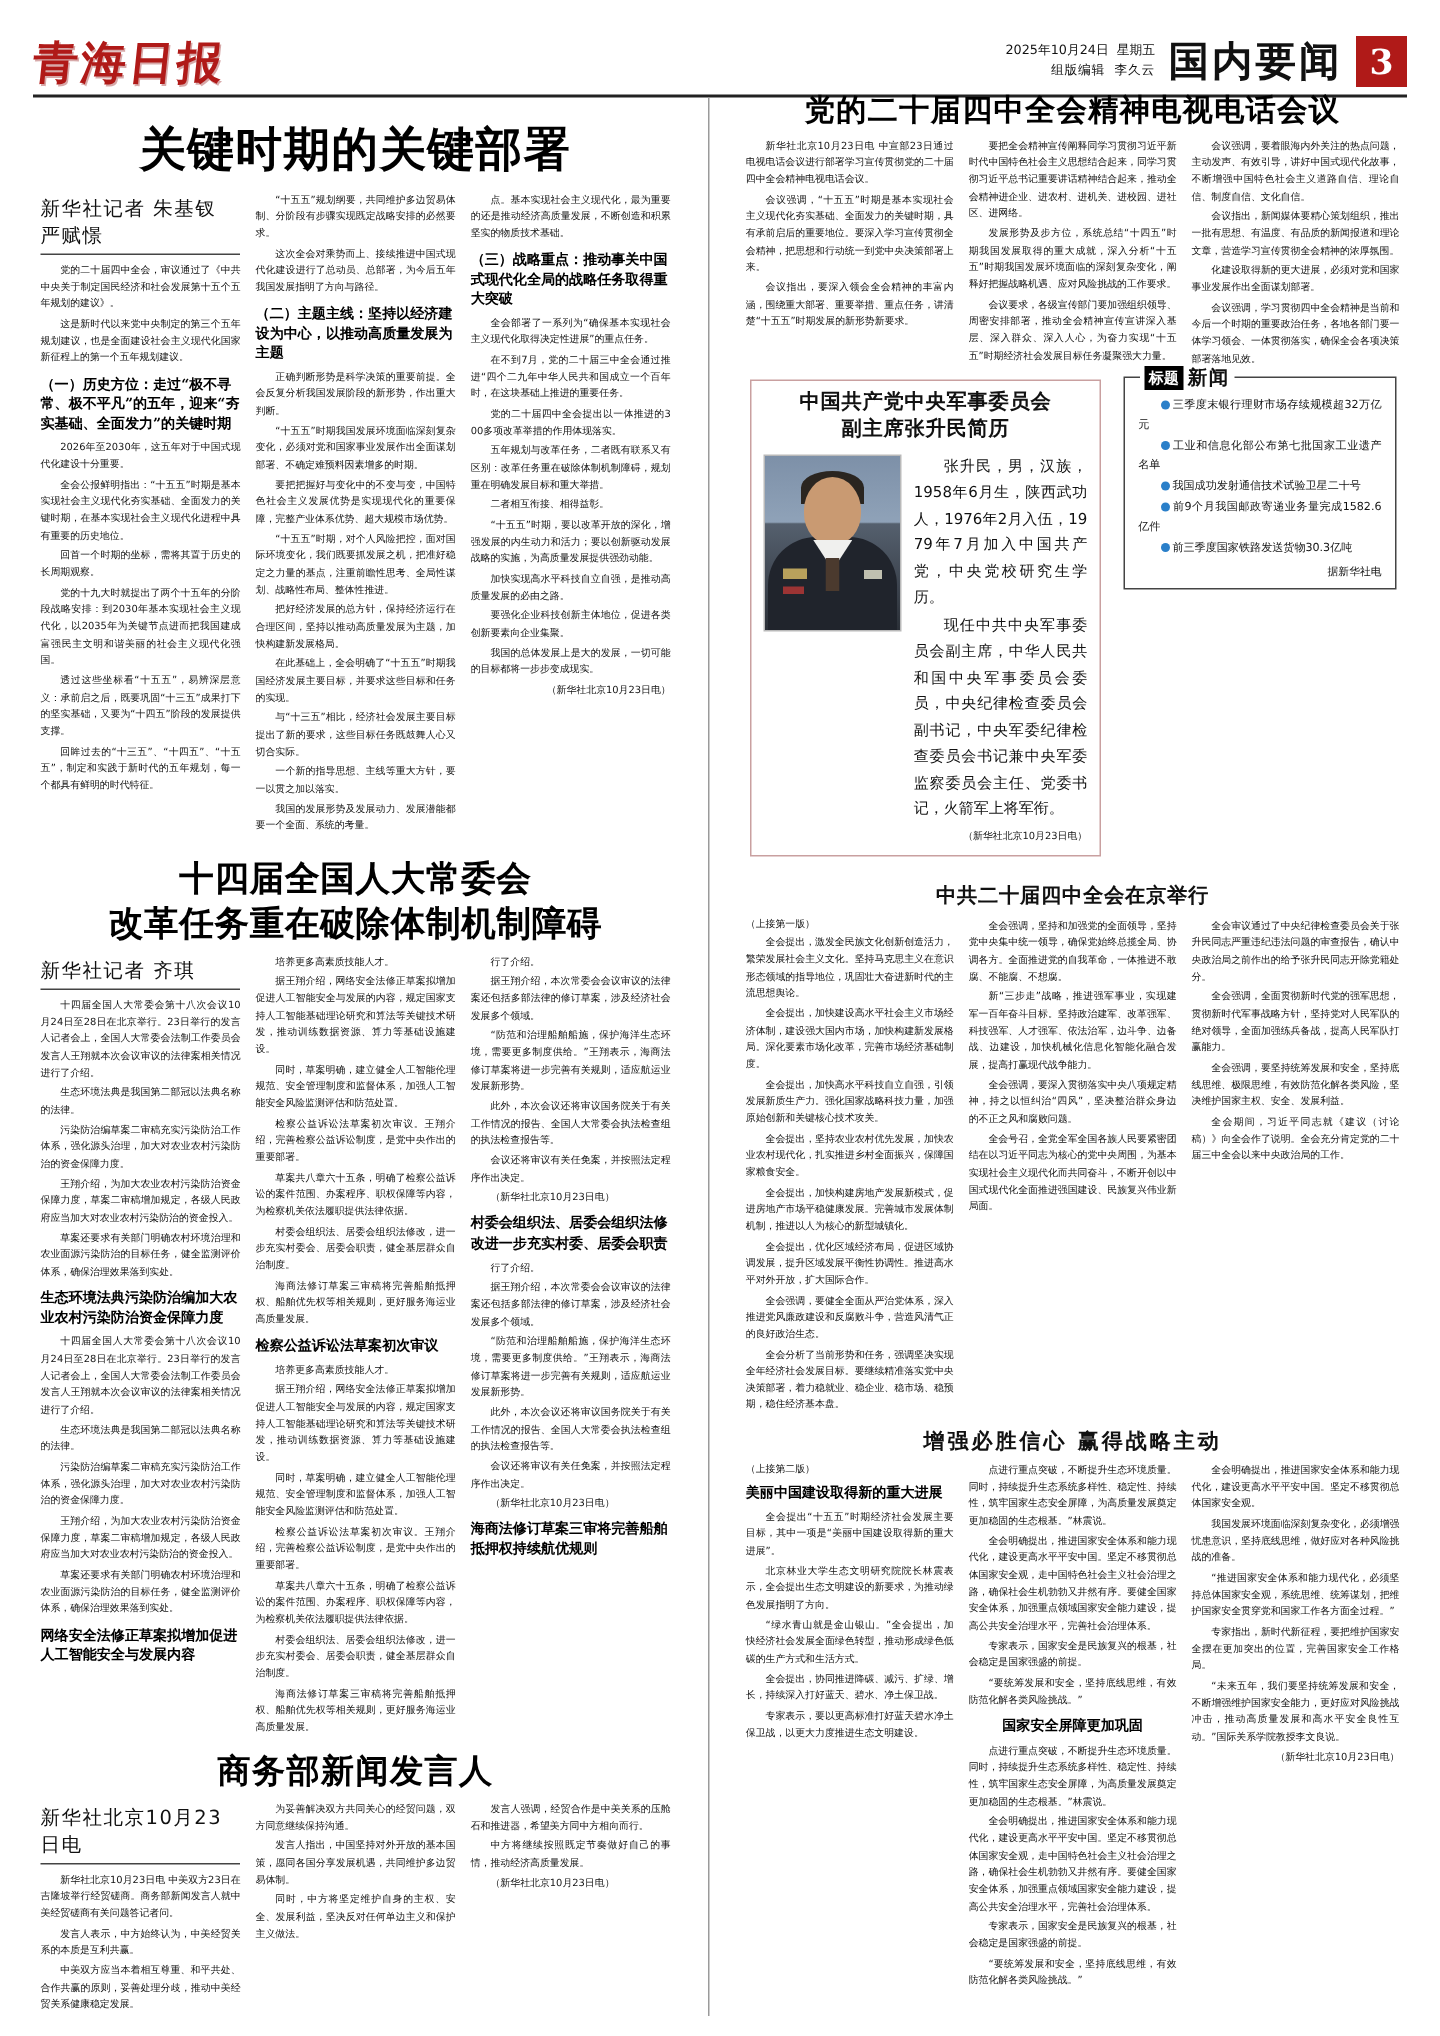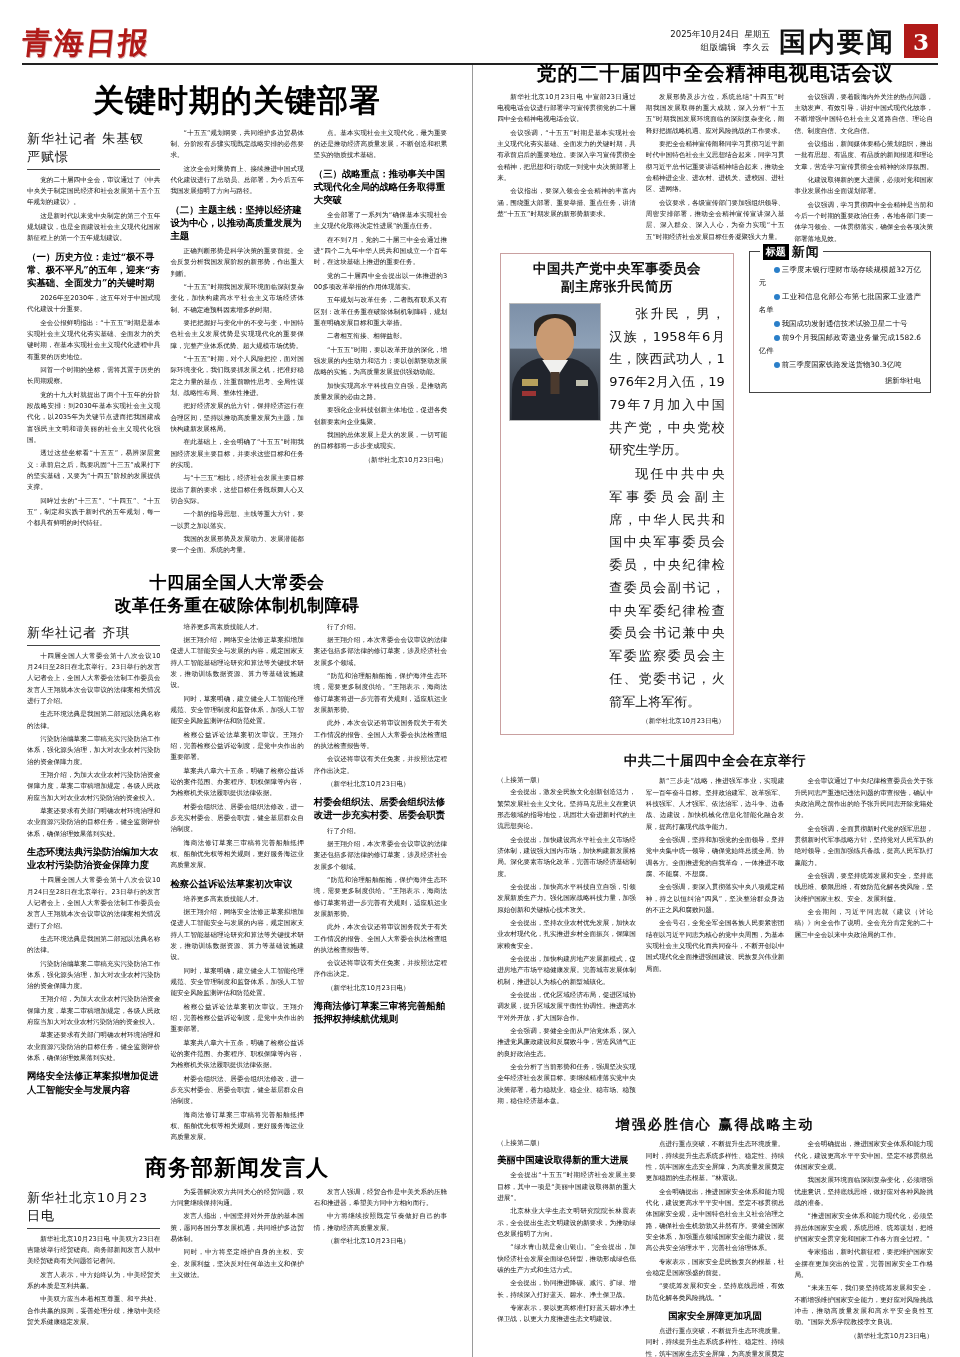--- a/index.html
+++ b/index.html
@@ -42,21 +42,21 @@
   .side-left { width:440px; }
   .side-right { width:476px; margin-left:20px; border-left:1px solid #9a9a9a; padding-left:19px; }
 
   
   .hl-main {
     font-family:"DejaVu Serif","Liberation Serif",serif;
     font-weight:700; text-align:center; line-height:1.18;
     letter-spacing:1px; color:#000;
   }
   .hl-a { font-size:31px; margin:17px 0 9px; }
-  .hl-b { font-size:17px; margin:13px 0 7px; letter-spacing:.5px;}
+  .hl-b { font-size:23px; margin:13px 0 7px; letter-spacing:.5px;}
   .hl-c { font-size:20px; margin:10px 0 6px; }
   .hl-d { font-size:22px; margin:9px 0 6px; }
   .hl-cont { font-size:13.5px; font-weight:700; text-align:center; margin:9px 0 6px;
              font-family:"DejaVu Serif","Liberation Serif",serif; letter-spacing:.5px;}
   .hl-kicker { font-size:14px; font-weight:700; text-align:center; margin:7px 0 5px;
              font-family:"DejaVu Serif","Liberation Serif",serif; letter-spacing:2px;}
 
   
   .cols { display:flex; }
   .cols > .col { flex:1; padding:0 5px; }
@@ -115,21 +115,21 @@
     width:26px; height:20px; background:#f0f0ee; clip-path:polygon(50% 100%,0 0,100% 0);
   }
   .portrait .tie {
     position:absolute; left:50%; bottom:26px; transform:translateX(-50%);
     width:9px; height:22px; background:#4b3a2e;
   }
   .portrait .badge1 { position:absolute; left:12px; bottom:34px; width:16px; height:7px; background:#b8a15c;}
   .portrait .badge2 { position:absolute; left:12px; bottom:24px; width:14px; height:5px; background:#9c3434;}
   .portrait .badge3 { position:absolute; right:12px; bottom:34px; width:12px; height:6px; background:#c0c0b0;}
   .bio-text { flex:1; }
-  .bio-text p { font-size:13px; line-height:1.75; text-align:justify; text-indent:2em; margin:0 0 1px; word-break:break-all;}
+  .bio-text p { font-size:10px; line-height:1.75; text-align:justify; text-indent:2em; margin:0 0 1px; word-break:break-all;}
 
   
   .hnews {
     border:1.3px solid #444; padding:12px 9px 6px; margin:4px 2px 9px;
     position:relative;
   }
   .hnews-tag {
     position:absolute; top:-9px; left:10px; background:#fff; padding:0 3px;
     display:flex; align-items:center; gap:3px;
   }
@@ -191,21 +191,21 @@
                 <p class="t">透过这些坐标看“十五五”，易辨深层意义：承前启之后，既要巩固“十三五”成果打下的坚实基础，又要为“十四五”阶段的发展提供支撑。</p>
                 <p class="t">回眸过去的“十三五”、“十四五”、“十五五”，制定和实践于新时代的五年规划，每一个都具有鲜明的时代特征。</p>
               </div>
           </div>
           <div class="col">
             <div>
                 <p class="t">“十五五”规划纲要，共同维护多边贸易体制、分阶段有步骤实现既定战略安排的必然要求。</p>
                 <p class="t">这次全会对乘势而上、接续推进中国式现代化建设进行了总动员、总部署，为今后五年我国发展指明了方向与路径。</p>
                 <p class="sub">（二）主题主线：坚持以经济建设为中心，以推动高质量发展为主题</p>
                 <p class="t">正确判断形势是科学决策的重要前提。全会反复分析我国发展阶段的新形势，作出重大判断。</p>
-                <p class="t">“十五五”时期我国发展环境面临深刻复杂变化，加快构建高水平社会主义市场经济体制、不确定难预料因素增多的时期。</p>
+                <p class="t">“十五五”时期我国发展环境面临深刻复杂变化，必须对党和国家事业发展作出全面谋划部署、不确定难预料因素增多的时期。</p>
                 <p class="t">要把把握好与变化中的不变与变，中国特色社会主义发展优势是实现现代化的重要保障，完整产业体系优势、超大规模市场优势。</p>
                 <p class="t">“十五五”时期，对个人风险把控，面对国际环境变化，我们既要抓发展之机，把准好稳定之力量的基点，注重前瞻性思考、全局性谋划、战略性布局、整体性推进。</p>
                 <p class="t">把好经济发展的总方针，保持经济运行在合理区间，坚持以推动高质量发展为主题，加快构建新发展格局。</p>
                 <p class="t">在此基础上，全会明确了“十五五”时期我国经济发展主要目标，并要求这些目标和任务的实现。</p>
                 <p class="t">与“十三五”相比，经济社会发展主要目标提出了新的要求，这些目标任务既鼓舞人心又切合实际。</p>
                 <p class="t">一个新的指导思想、主线等重大方针，要一以贯之加以落实。</p>
                 <p class="t">我国的发展形势及发展动力、发展潜能都要一个全面、系统的考量。</p>
               </div>
           </div>
           <div class="col">
@@ -333,22 +333,22 @@
         <div class="cols c3">
           <div class="col">
             <div>
                 <p class="t">新华社北京10月23日电   中宣部23日通过电视电话会议进行部署学习宣传贯彻党的二十届四中全会精神电视电话会议。</p>
                 <p class="t">会议强调，“十五五”时期是基本实现社会主义现代化夯实基础、全面发力的关键时期，具有承前启后的重要地位。要深入学习宣传贯彻全会精神，把思想和行动统一到党中央决策部署上来。</p>
                 <p class="t">会议指出，要深入领会全会精神的丰富内涵，围绕重大部署、重要举措、重点任务，讲清楚“十五五”时期发展的新形势新要求。</p>
               </div>
           </div>
           <div class="col">
             <div>
+                <p class="t">要把全会精神宣传阐释同学习贯彻习近平新时代中国特色社会主义思想结合起来，同学习贯彻习近平总书记重要讲话精神结合起来，推动全会精神进企业、进农村、进机关、进校园、进社区、进网络。</p>
                 <p class="t">发展形势及步方位，系统总结“十四五”时期我国发展取得的重大成就，深入分析“十五五”时期我国发展环境面临的深刻复杂变化，阐释好把握战略机遇、应对风险挑战的工作要求。</p>
-                <p class="t">要把全会精神宣传阐释同学习贯彻习近平新时代中国特色社会主义思想结合起来，同学习贯彻习近平总书记重要讲话精神结合起来，推动全会精神进企业、进农村、进机关、进校园、进社区、进网络。</p>
                 <p class="t">会议要求，各级宣传部门要加强组织领导、周密安排部署，推动全会精神宣传宣讲深入基层、深入群众、深入人心，为奋力实现“十五五”时期经济社会发展目标任务凝聚强大力量。</p>
               </div>
           </div>
           <div class="col">
             <div>
                 <p class="t">会议强调，要着眼海内外关注的热点问题，主动发声、有效引导，讲好中国式现代化故事，不断增强中国特色社会主义道路自信、理论自信、制度自信、文化自信。</p>
                 <p class="t">会议指出，新闻媒体要精心策划组织，推出一批有思想、有温度、有品质的新闻报道和理论文章，营造学习宣传贯彻全会精神的浓厚氛围。</p>
                 <p class="t">化建设取得新的更大进展，必须对党和国家事业发展作出全面谋划部署。</p>
                 <p class="t">会议强调，学习贯彻四中全会精神是当前和今后一个时期的重要政治任务，各地各部门要一体学习领会、一体贯彻落实，确保全会各项决策部署落地见效。</p>
               </div>
@@ -412,22 +412,22 @@
                 <p class="t">全会提出，加快高水平科技自立自强，引领发展新质生产力。强化国家战略科技力量，加强原始创新和关键核心技术攻关。</p>
                 <p class="t">全会提出，坚持农业农村优先发展，加快农业农村现代化，扎实推进乡村全面振兴，保障国家粮食安全。</p>
                 <p class="t">全会提出，加快构建房地产发展新模式，促进房地产市场平稳健康发展。完善城市发展体制机制，推进以人为核心的新型城镇化。</p>
                 <p class="t">全会提出，优化区域经济布局，促进区域协调发展，提升区域发展平衡性协调性。推进高水平对外开放，扩大国际合作。</p>
                 <p class="t">全会强调，要健全全面从严治党体系，深入推进党风廉政建设和反腐败斗争，营造风清气正的良好政治生态。</p>
                 <p class="t">全会分析了当前形势和任务，强调坚决实现全年经济社会发展目标。要继续精准落实党中央决策部署，着力稳就业、稳企业、稳市场、稳预期，稳住经济基本盘。</p>
               </div>
           </div>
           <div class="col">
             <div>
+                <p class="t">全会强调，坚持和加强党的全面领导，坚持党中央集中统一领导，确保党始终总揽全局、协调各方。全面推进党的自我革命，一体推进不敢腐、不能腐、不想腐。</p>
                 <p class="t">新“三步走”战略，推进强军事业，实现建军一百年奋斗目标。坚持政治建军、改革强军、科技强军、人才强军、依法治军，边斗争、边备战、边建设，加快机械化信息化智能化融合发展，提高打赢现代战争能力。</p>
-                <p class="t">全会强调，坚持和加强党的全面领导，坚持党中央集中统一领导，确保党始终总揽全局、协调各方。全面推进党的自我革命，一体推进不敢腐、不能腐、不想腐。</p>
                 <p class="t">全会强调，要深入贯彻落实中央八项规定精神，持之以恒纠治“四风”，坚决整治群众身边的不正之风和腐败问题。</p>
                 <p class="t">全会号召，全党全军全国各族人民要紧密团结在以习近平同志为核心的党中央周围，为基本实现社会主义现代化而共同奋斗，不断开创以中国式现代化全面推进强国建设、民族复兴伟业新局面。</p>
               </div>
           </div>
           <div class="col">
             <div>
                 <p class="t">全会审议通过了中央纪律检查委员会关于张升民同志严重违纪违法问题的审查报告，确认中央政治局之前作出的给予张升民同志开除党籍处分。</p>
                 <p class="t">全会强调，全面贯彻新时代党的强军思想，贯彻新时代军事战略方针，坚持党对人民军队的绝对领导，全面加强练兵备战，提高人民军队打赢能力。</p>
                 <p class="t">全会强调，要坚持统筹发展和安全，坚持底线思维、极限思维，有效防范化解各类风险，坚决维护国家主权、安全、发展利益。</p>
                 <p class="t">全会期间，习近平同志就《建议（讨论稿）》向全会作了说明。全会充分肯定党的二十届三中全会以来中央政治局的工作。</p>

